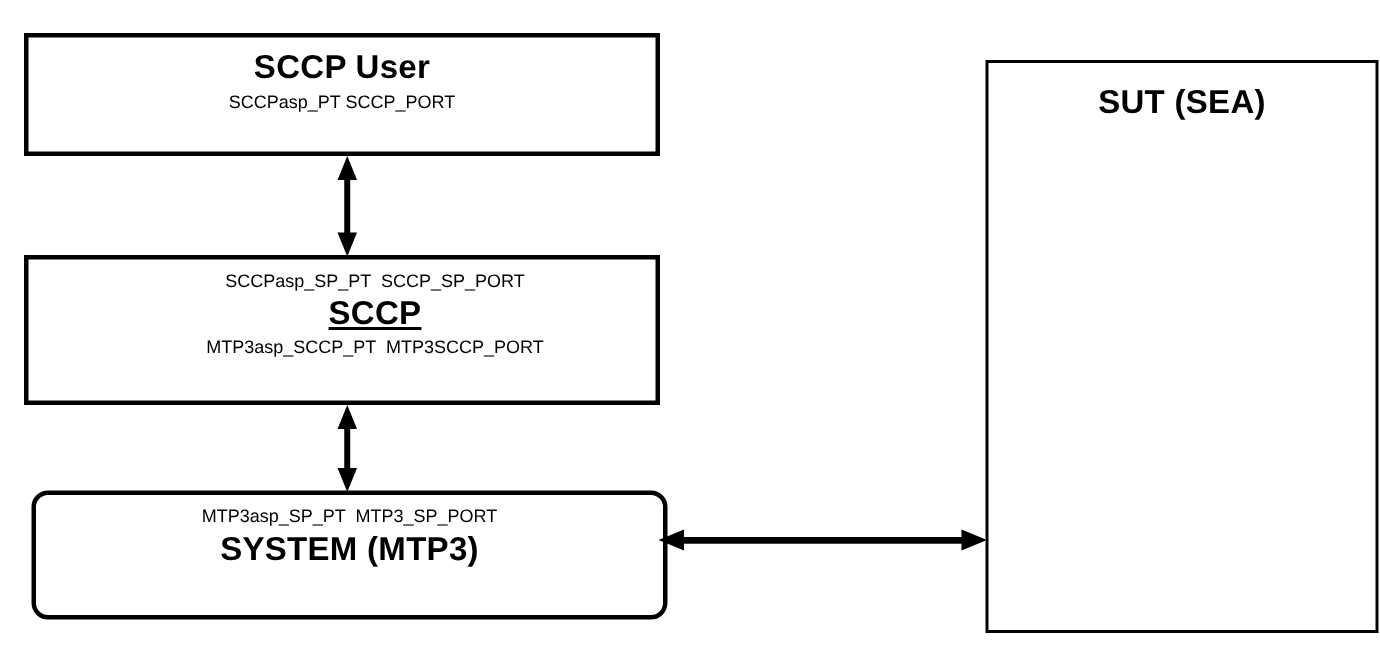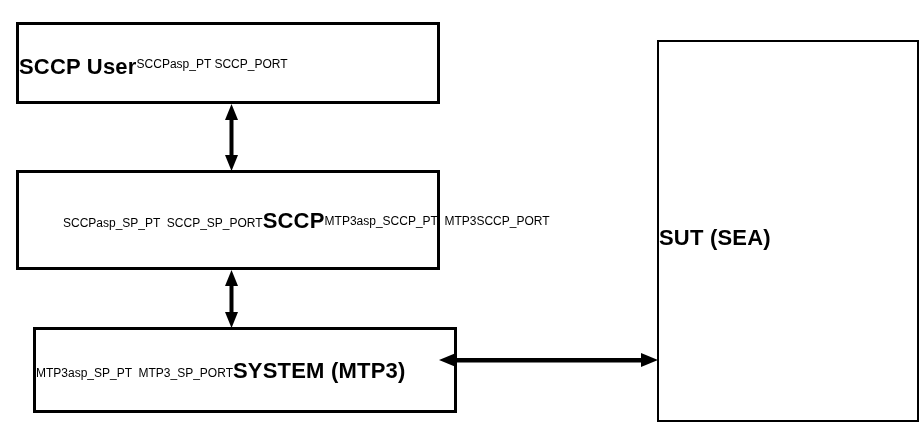--- a/index.html
+++ b/index.html
@@ -15,20 +15,21 @@
     font-family: "Liberation Sans", sans-serif;
     color: #000000;
     overflow: hidden;
   }
   .box {
     position: absolute;
     box-sizing: border-box;
     background: #ffffff;
     border: 3px solid #000000;
     display: flex;
+    flex-direction: column;
     align-items: center;
   }
   .box.thin {
     border-width: 2px;
   }
   .title {
     font-weight: bold;
     font-size: 22px;
     line-height: 1.12;
     letter-spacing: 0.2px;
@@ -41,25 +42,25 @@
   }
 
   
   #box-sccp-user { left: 16px; top: 22px; width: 424px; height: 82px; }
   #box-sccp-user .title { margin-top: 8px; }
   #box-sccp-user .sub   { margin-top: 4px; }
 
   
   #box-sccp { left: 16px; top: 170px; width: 424px; height: 100px; padding-left: 44px; }
   #box-sccp .sub.top    { margin-top: 8px; }
-  #box-sccp .title      { margin-top: 2px; }
+  #box-sccp .title      { margin-top: 2px; text-decoration: underline; }
   #box-sccp .sub.bottom { margin-top: 4px; }
 
   
-  #box-system { left: 33px; top: 327px; width: 424px; height: 86px; }
+  #box-system { left: 21px; top: 327px; width: 424px; height: 86px; border-radius: 11px; }
   #box-system .sub   { margin-top: 8px; }
   #box-system .title { margin-top: 2px; }
 
   
   #box-sut { left: 657px; top: 40px; width: 262px; height: 382px; }
   #box-sut .title { margin-top: 14px; }
 
   
   .arrow-v {
     position: absolute;

